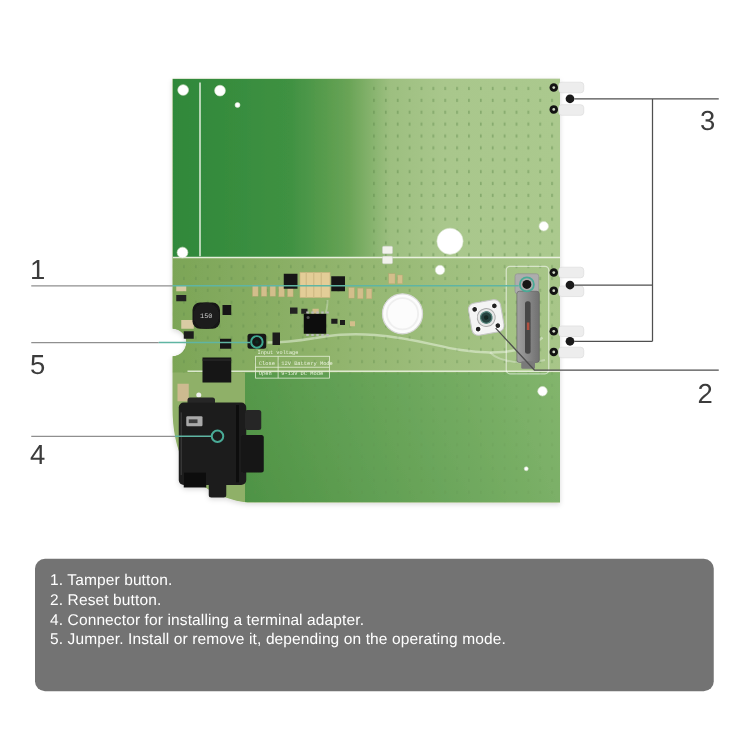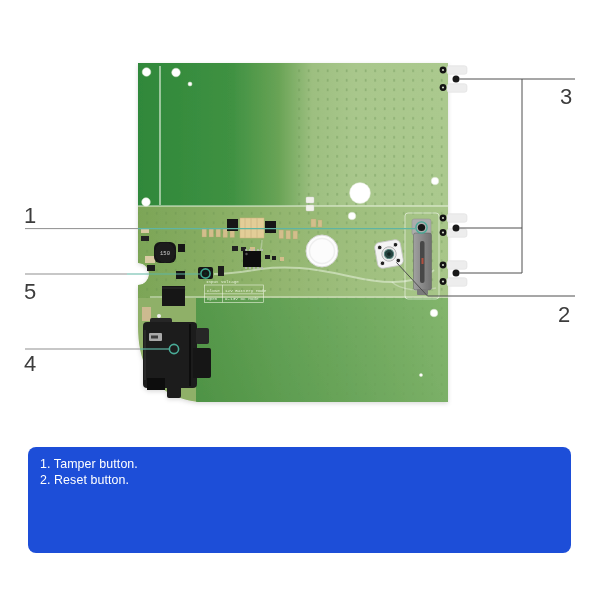--- a/index.html
+++ b/index.html
@@ -1,20 +1,20 @@
 <!DOCTYPE html>
 <html><head>
 <meta charset="utf-8">
 <style>
   html,body{margin:0;padding:0;background:#fff;}
   .stage{position:relative;width:600px;height:600px;background:#ffffff;overflow:hidden;
          font-family:"Liberation Sans",sans-serif;}
   .marker{position:absolute;font-size:22px;font-weight:400;color:#3c3c3c;line-height:1;
           font-family:"Liberation Sans",sans-serif;}
-  .legend{position:absolute;left:28px;top:447px;width:543px;height:106px;background:#1d4ed8;
+  .legend{position:absolute;left:28px;top:447px;width:543px;height:106px;background:#737373;
           border-radius:8px;box-sizing:border-box;padding:10px 12px;}
   .legend .li{font-size:12.4px;line-height:15.8px;color:#ffffff;white-space:nowrap;
           letter-spacing:.1px;}
   svg{position:absolute;left:0;top:0;}
 </style>
 </head>
 <body>
 
 <div class="stage">
 
@@ -246,15 +246,17 @@
 
 <div class="marker" style="left:24px;top:205px;">1</div>
 <div class="marker" style="left:558px;top:304px;">2</div>
 <div class="marker" style="left:560px;top:86px;">3</div>
 <div class="marker" style="left:24px;top:353px;">4</div>
 <div class="marker" style="left:24px;top:281px;">5</div>
 
 <div class="legend">
   <div class="li">1. Tamper button.</div>
   <div class="li">2. Reset button.</div>
+  <div class="li">4. Connector for installing a terminal adapter.</div>
+  <div class="li">5. Jumper. Install or remove it, depending on the operating mode.</div>
 </div>
 
 </div>
 
 </body></html>

